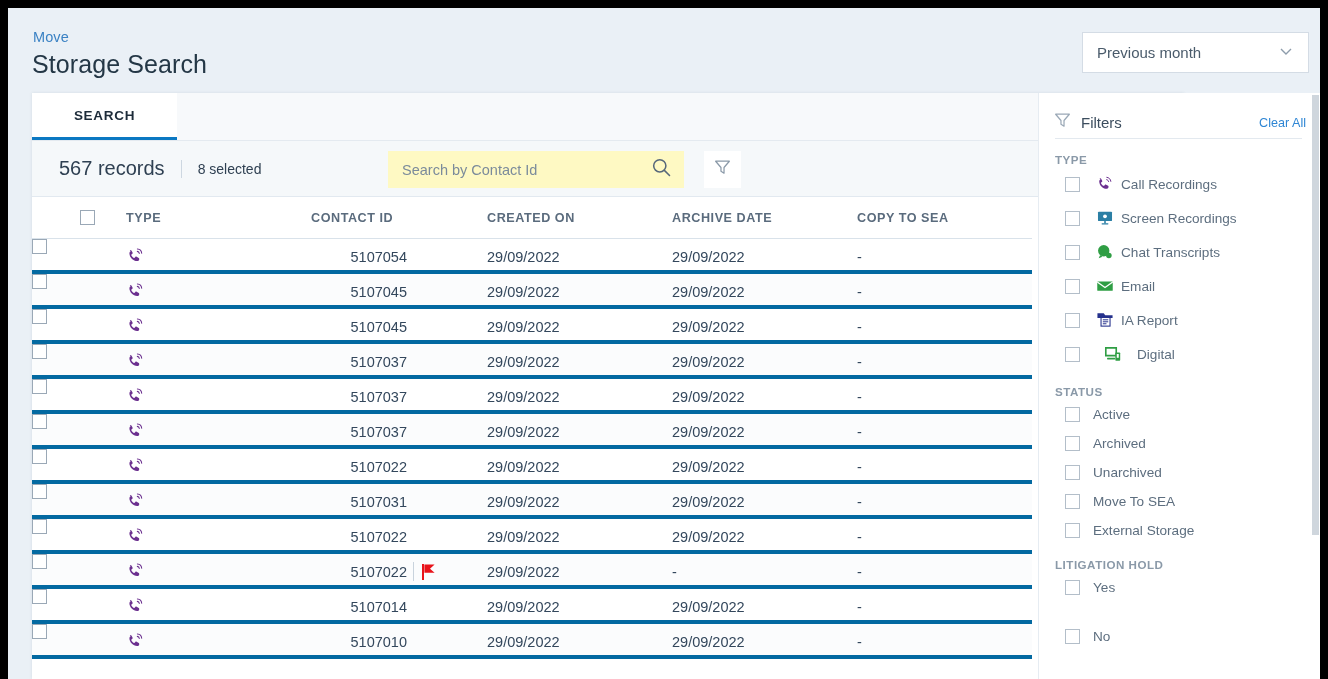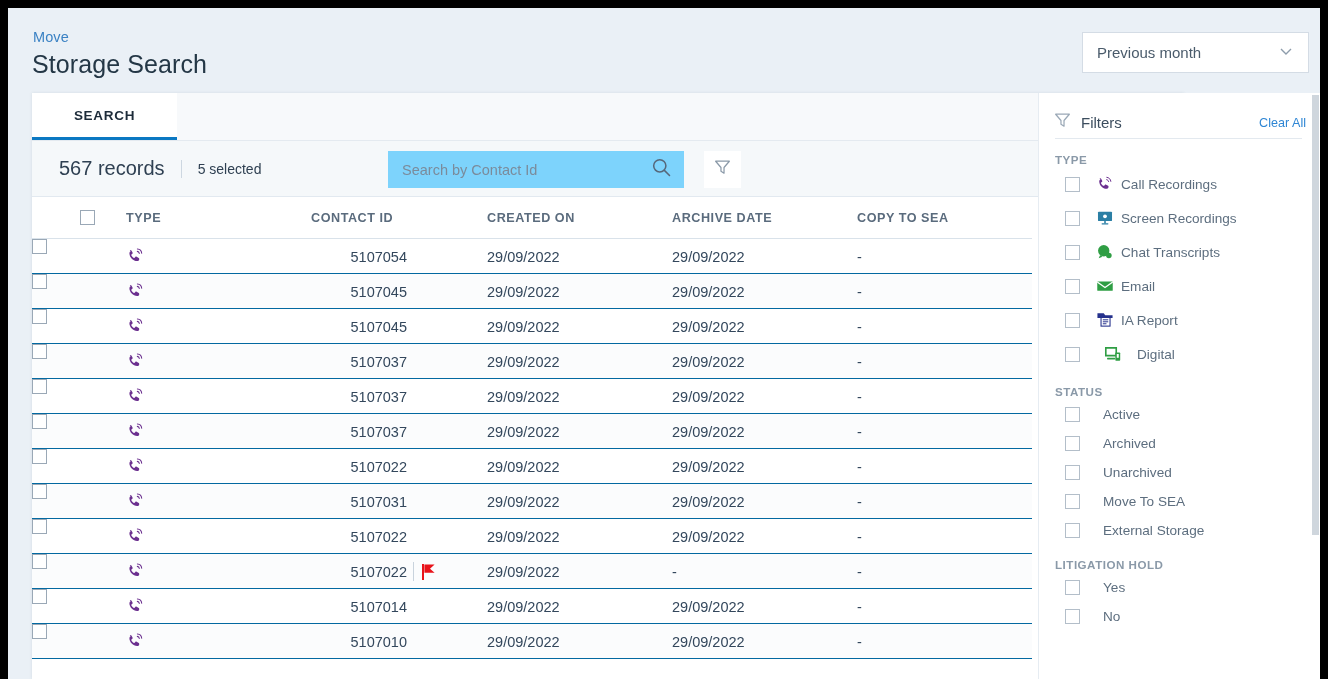--- a/index.html
+++ b/index.html
@@ -82,21 +82,21 @@
     border-bottom: 1px solid #e2e9f0;
     display: flex; align-items: center;
   }
   .rec-count { margin-left: 27px; font-size: 20px; color: #2f4052; }
   .vdiv { width:1px; height:18px; background:#cdd7e1; margin: 0 16px; }
   .sel-count { font-size: 14px; color: #2f4052; }
 
   .search-wrap {
     position: absolute; left: 356px; top: 10px;
     width: 296px; height: 37px;
-    background: #7dd3fc;
+    background: #fef9c3;
     display: flex; align-items: center; padding: 0 12px;
   }
   .search-wrap input {
     border: none; outline: none; background: transparent;
     font-size: 14.5px; color: #56677a; width: 100%;
     font-family: "Liberation Sans", sans-serif;
   }
   .search-wrap input::placeholder { color: #7b8b9b; }
 
   .filter-btn {
@@ -115,21 +115,21 @@
     background: #ffffff;
   }
   .th {
     font-size: 12.6px; font-weight: 700; letter-spacing: .55px;
     color: #5a6b7d; position: absolute;
   }
 
   .tbody { position: absolute; left: 0; top: 146px; width: 1000px; }
   .trow {
     height: 35px; position: relative;
-    border-bottom: 1px solid #0369a1;
+    border-bottom: 4px solid #0369a1;
     background: #ffffff;
   }
   .trow.alt { background: #fbfcfd; }
   .cell { position: absolute; top: 0; height: 35px;
           display: flex; align-items: center; font-size: 14.5px; color: #33475c; }
 
   .cb {
     width: 15px; height: 15px;
     border: 1px solid #9aa8b6; background: #fff;
     display: inline-block;
@@ -168,21 +168,21 @@
   .f-clear { margin-left: auto; font-size: 12.6px; color: #2f86d4; }
   .f-rule {
     position:absolute; left:16px; right:18px; top:45px; height:1px; background:#e3e9ef;
   }
   .f-group { position: absolute; left: 16px; font-size: 11.6px; font-weight:700;
              letter-spacing:.5px; color:#8a99a8; }
   .f-item { position: absolute; left: 26px; display:flex; align-items:center; }
   .f-item .cb2 { width:15px; height:15px; border:1px solid #b3bec9; background:#fff; }
   .f-ico { width:18px; height:18px; margin-left:16px; display:flex;align-items:center;justify-content:center;}
   .f-lbl { margin-left: 7px; font-size: 13.6px; color: #5d6e7f; white-space:nowrap;}
-  .f-lbl.plain { margin-left: 23px; }
+  .f-lbl.plain { margin-left: 13px; }
 
   .fscroll-track {
     position:absolute; right:0; top:0; width:8px; height:586px; background:#ffffff;
   }
   .fscroll-thumb {
     position:absolute; right:1px; top:2px; width:7px; height:440px;
     background:#cfd6dd;
   }
 </style>
 </head>
@@ -206,21 +206,21 @@
 
     <div class="tabs">
       <div class="tab active">
         <span>SEARCH</span>
       </div>
     </div>
 
     <div class="toolbar">
       <div class="rec-count">567 records</div>
       <div class="vdiv"></div>
-      <div class="sel-count">5 selected</div>
+      <div class="sel-count">8 selected</div>
 
       <div class="search-wrap">
         <input type="text" placeholder="Search by Contact Id" style="">
         <span>
           <svg width="21" height="21" viewBox="0 0 22 22">
             <circle cx="9.2" cy="9.2" r="6.4" fill="none" stroke="#56677a" stroke-width="1.6"></circle>
             <path d="M14 14l5.4 5.4" stroke="#56677a" stroke-width="1.6" stroke-linecap="round"></path>
           </svg>
         </span>
       </div>
@@ -436,21 +436,21 @@
           </div>
           <div class="f-item" style="top: 430px;">
             <span class="cb2"></span>
             <span class="f-lbl plain">External Storage</span>
           </div>
           <div class="f-group" style="top: 465px;">LITIGATION HOLD</div>
           <div class="f-item" style="top: 487px;">
             <span class="cb2"></span>
             <span class="f-lbl plain">Yes</span>
           </div>
-          <div class="f-item" style="top: 516px; align-items: center;">
+          <div class="f-item" style="top: 536px; align-items: center;">
             <span class="cb2"></span>
             <span class="f-lbl plain">No</span>
           </div>
         </div>
 
       <div class="fscroll-track">
         <div class="fscroll-thumb"></div>
       </div>
     </div>
 

